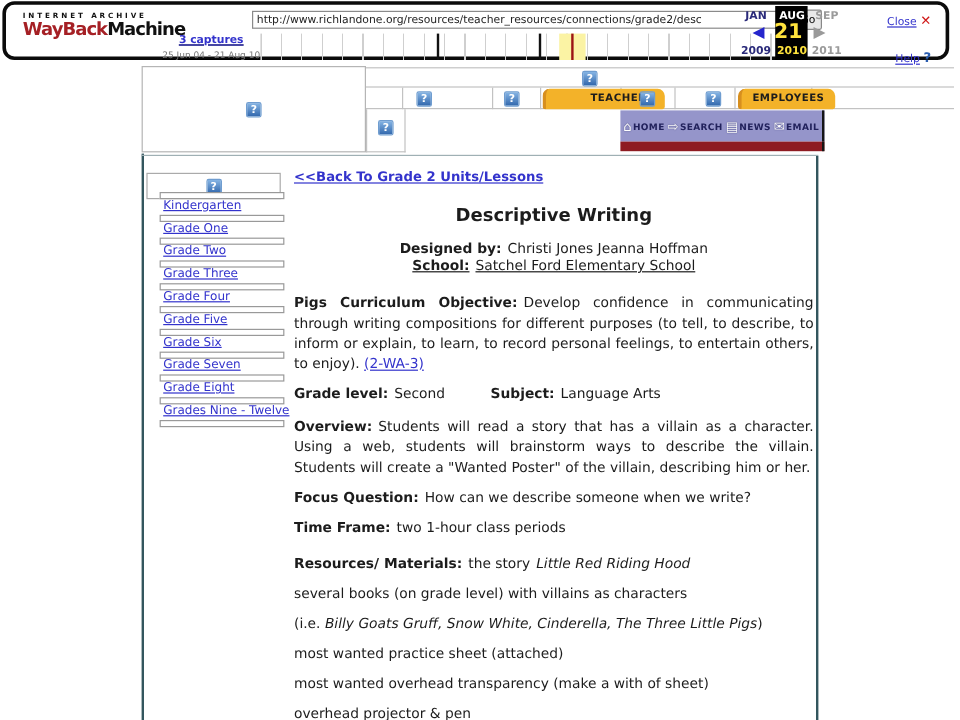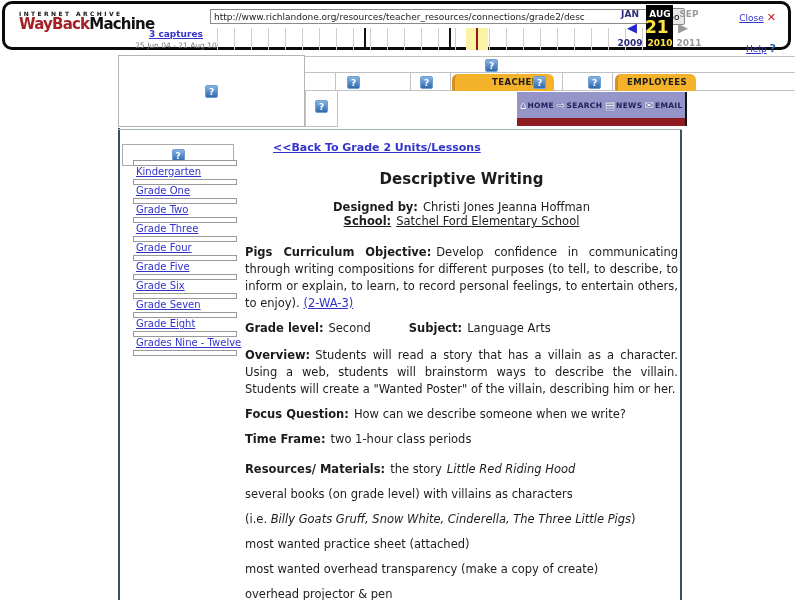--- a/index.html
+++ b/index.html
@@ -86,21 +86,21 @@
                border:1px solid #aaa; display:flex; align-items:center; justify-content:center; }
   .side-list { position:absolute; left:133px; top:160px; width:104px; }
   .side-bar { height:6px; border:1px solid #999; background:#fff; margin-bottom:1px; }
   .side-link { display:block; margin:0 0 2px 3px; font-size:10px; line-height:10px;
                color:#3333cc; text-decoration:underline; cursor:pointer; white-space:nowrap; }
 
   
   .content { position:absolute; left:245px; top:139px; width:433px; color:#1c1c1c;
              font-size:11.5px; line-height:17px; }
   .content p { margin:0 0 8px 0; }
-  .back-link { font-size:11px; font-weight:bold; color:#3333cc; text-decoration:underline; cursor:pointer;margin-left:28px; }
+  .back-link { font-size:11px; font-weight:bold; color:#3333cc; text-decoration:underline; cursor:pointer; }
   .doc-title { text-align:center; font-size:15px; font-weight:bold; line-height:18px; margin:14px 0 12px 0; }
   .cline { text-align:center; line-height:14px; }
   .cline.last { margin-bottom:16px;text-decoration:underline; }
   .b { font-weight:bold; }
   .i { font-style:italic; }
   .jpara { text-align:justify; }
   .ilink { color:#3333cc; text-decoration:underline; font-weight:normal; cursor:pointer; }
   .gs-line { margin-bottom:10px !important; }
   .gs-gap { display:inline-block; width:38px; }
   .lbl-gap { margin-right:5px; }
@@ -240,18 +240,18 @@
 
     <p class="tf"><span class="b lbl-gap">Time Frame:</span><span>two 1-hour class periods</span></p>
 
     <p><span class="b lbl-gap">Resources/ Materials:</span><span class="lbl-gap">the story</span><span class="i">Little Red Riding Hood</span></p>
 
     <p>several books (on grade level) with villains as characters</p>
 
     <p><span>(i.e. </span><span class="i">Billy Goats Gruff, Snow White, Cinderella, The Three Little Pigs</span><span>)</span></p>
 
     <p>most wanted practice sheet (attached)</p>
-    <p>most wanted overhead transparency (make a copy of create)</p>
+    <p>most wanted overhead transparency (make a with of sheet)</p>
     <p>overhead projector &amp; pen</p>
     
   </div>
 
 </div>
 
 </body></html>

